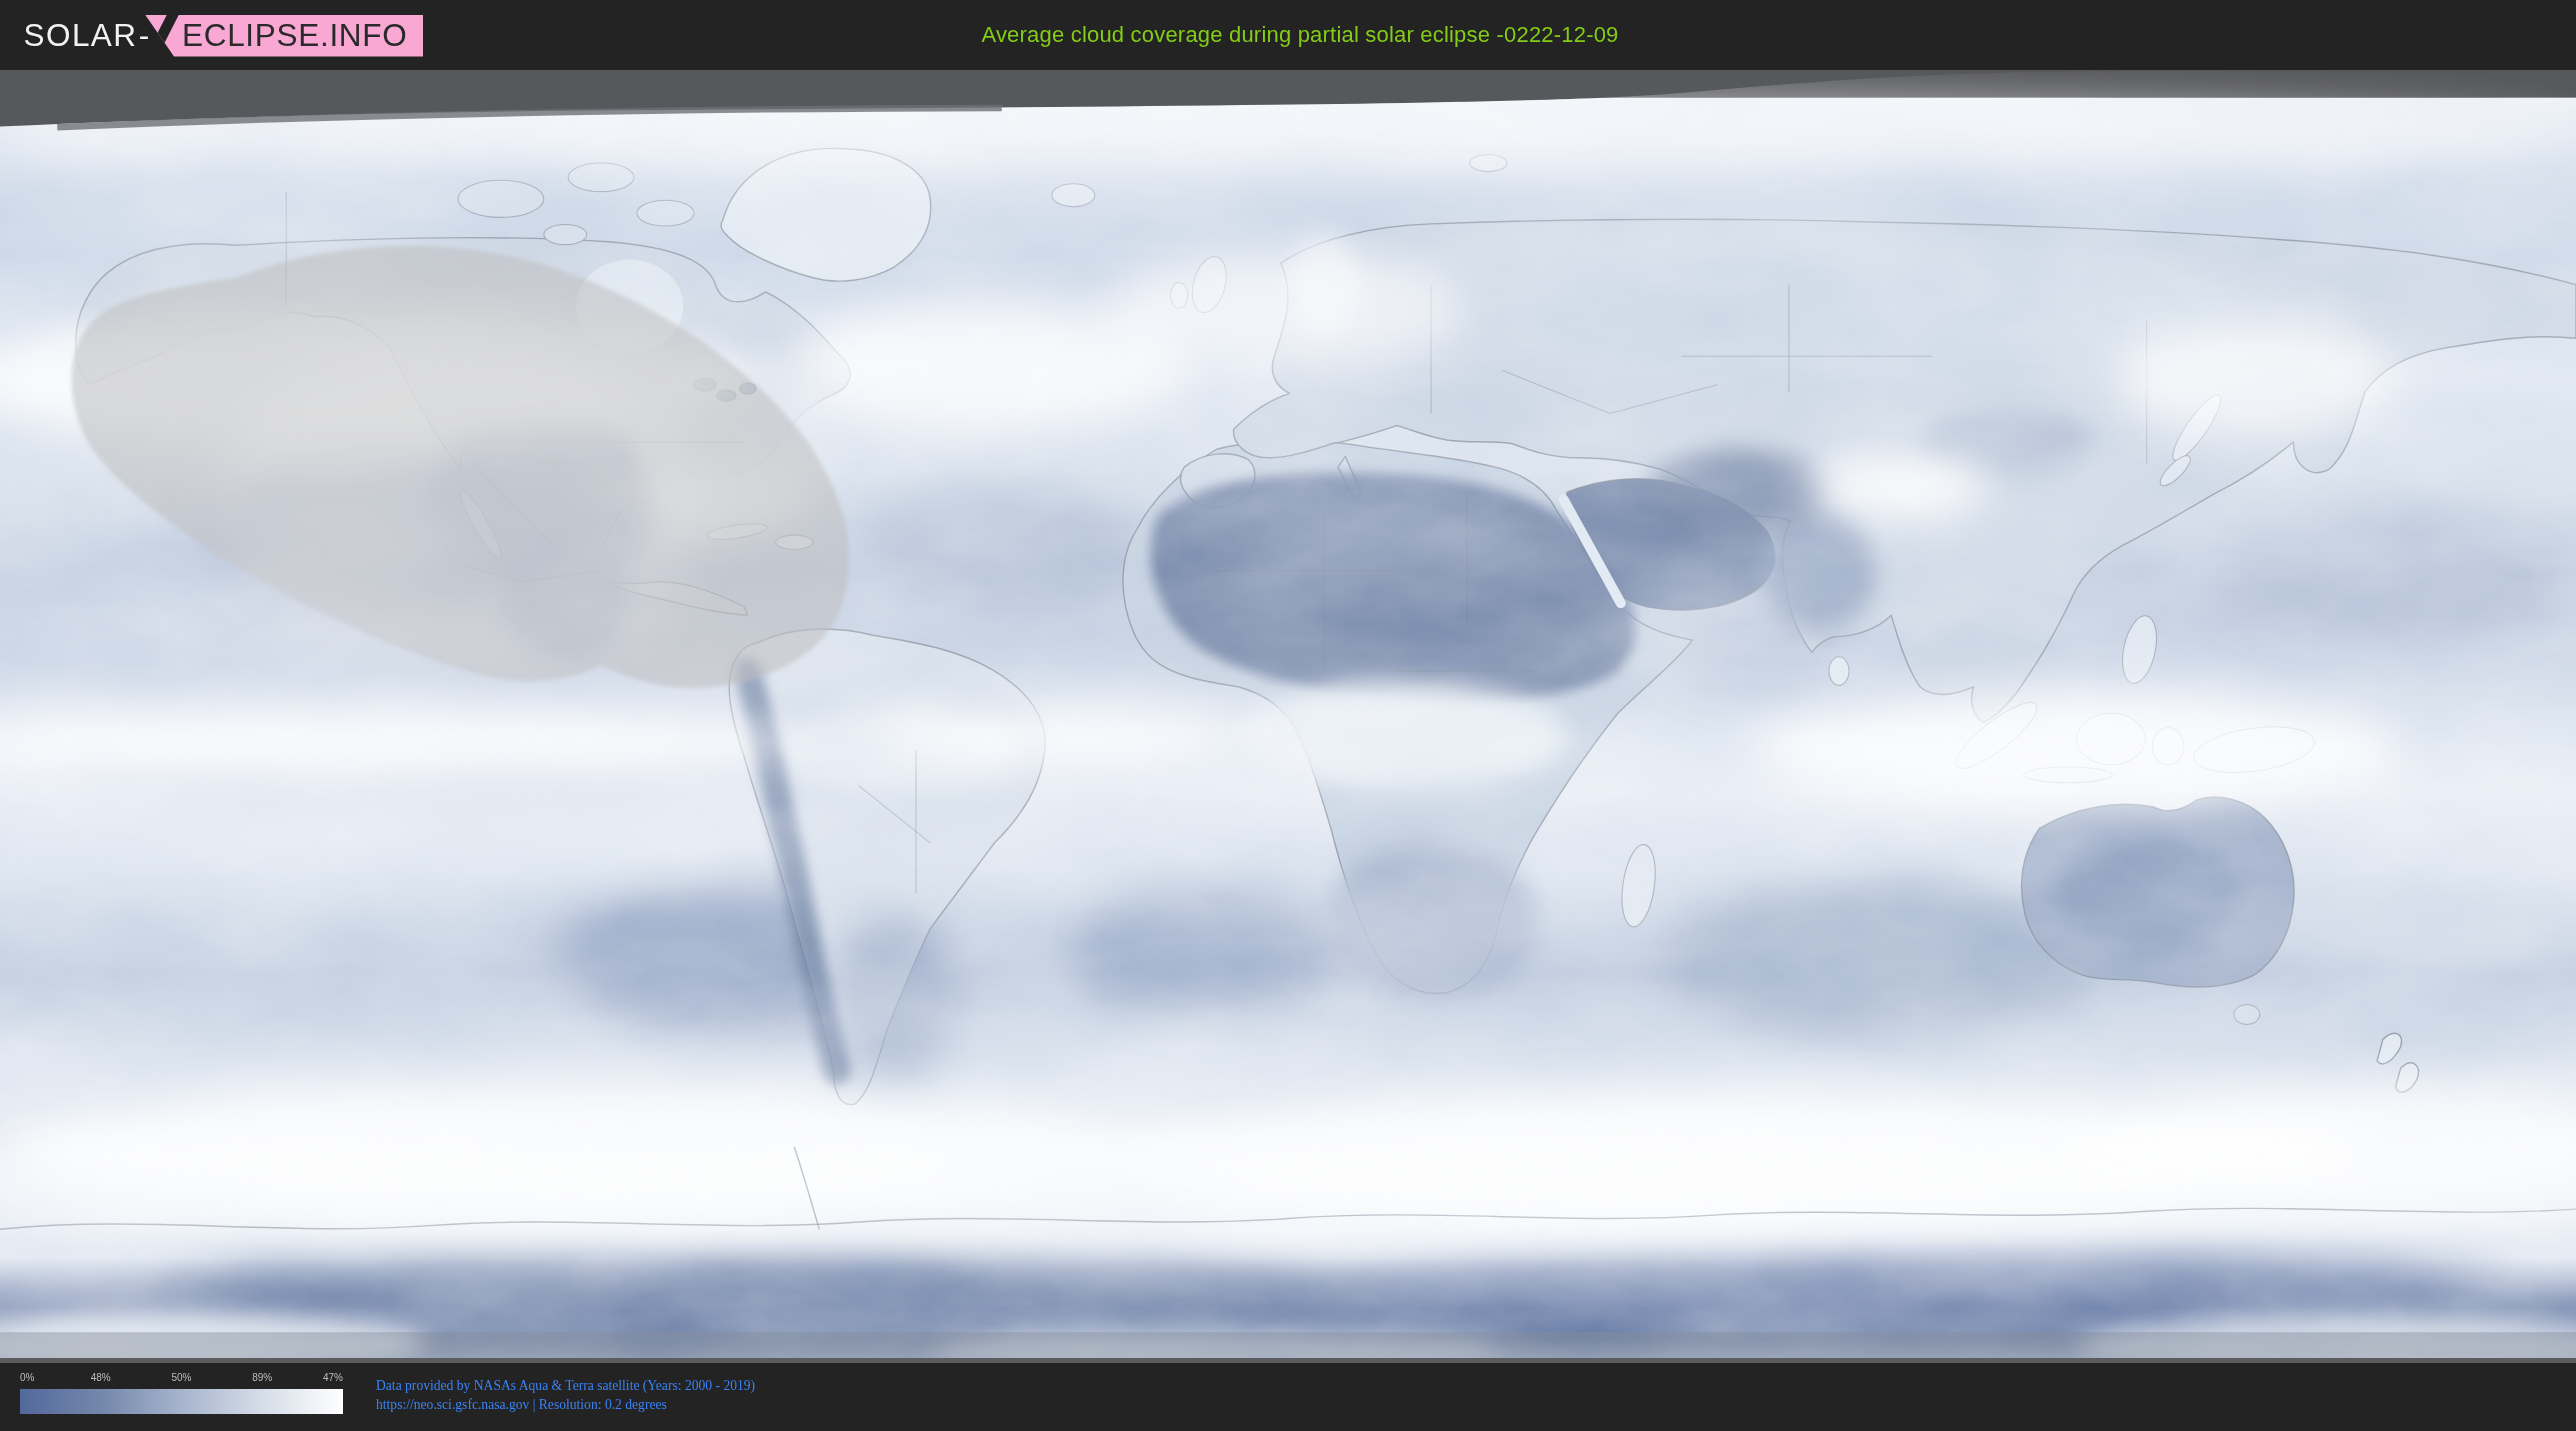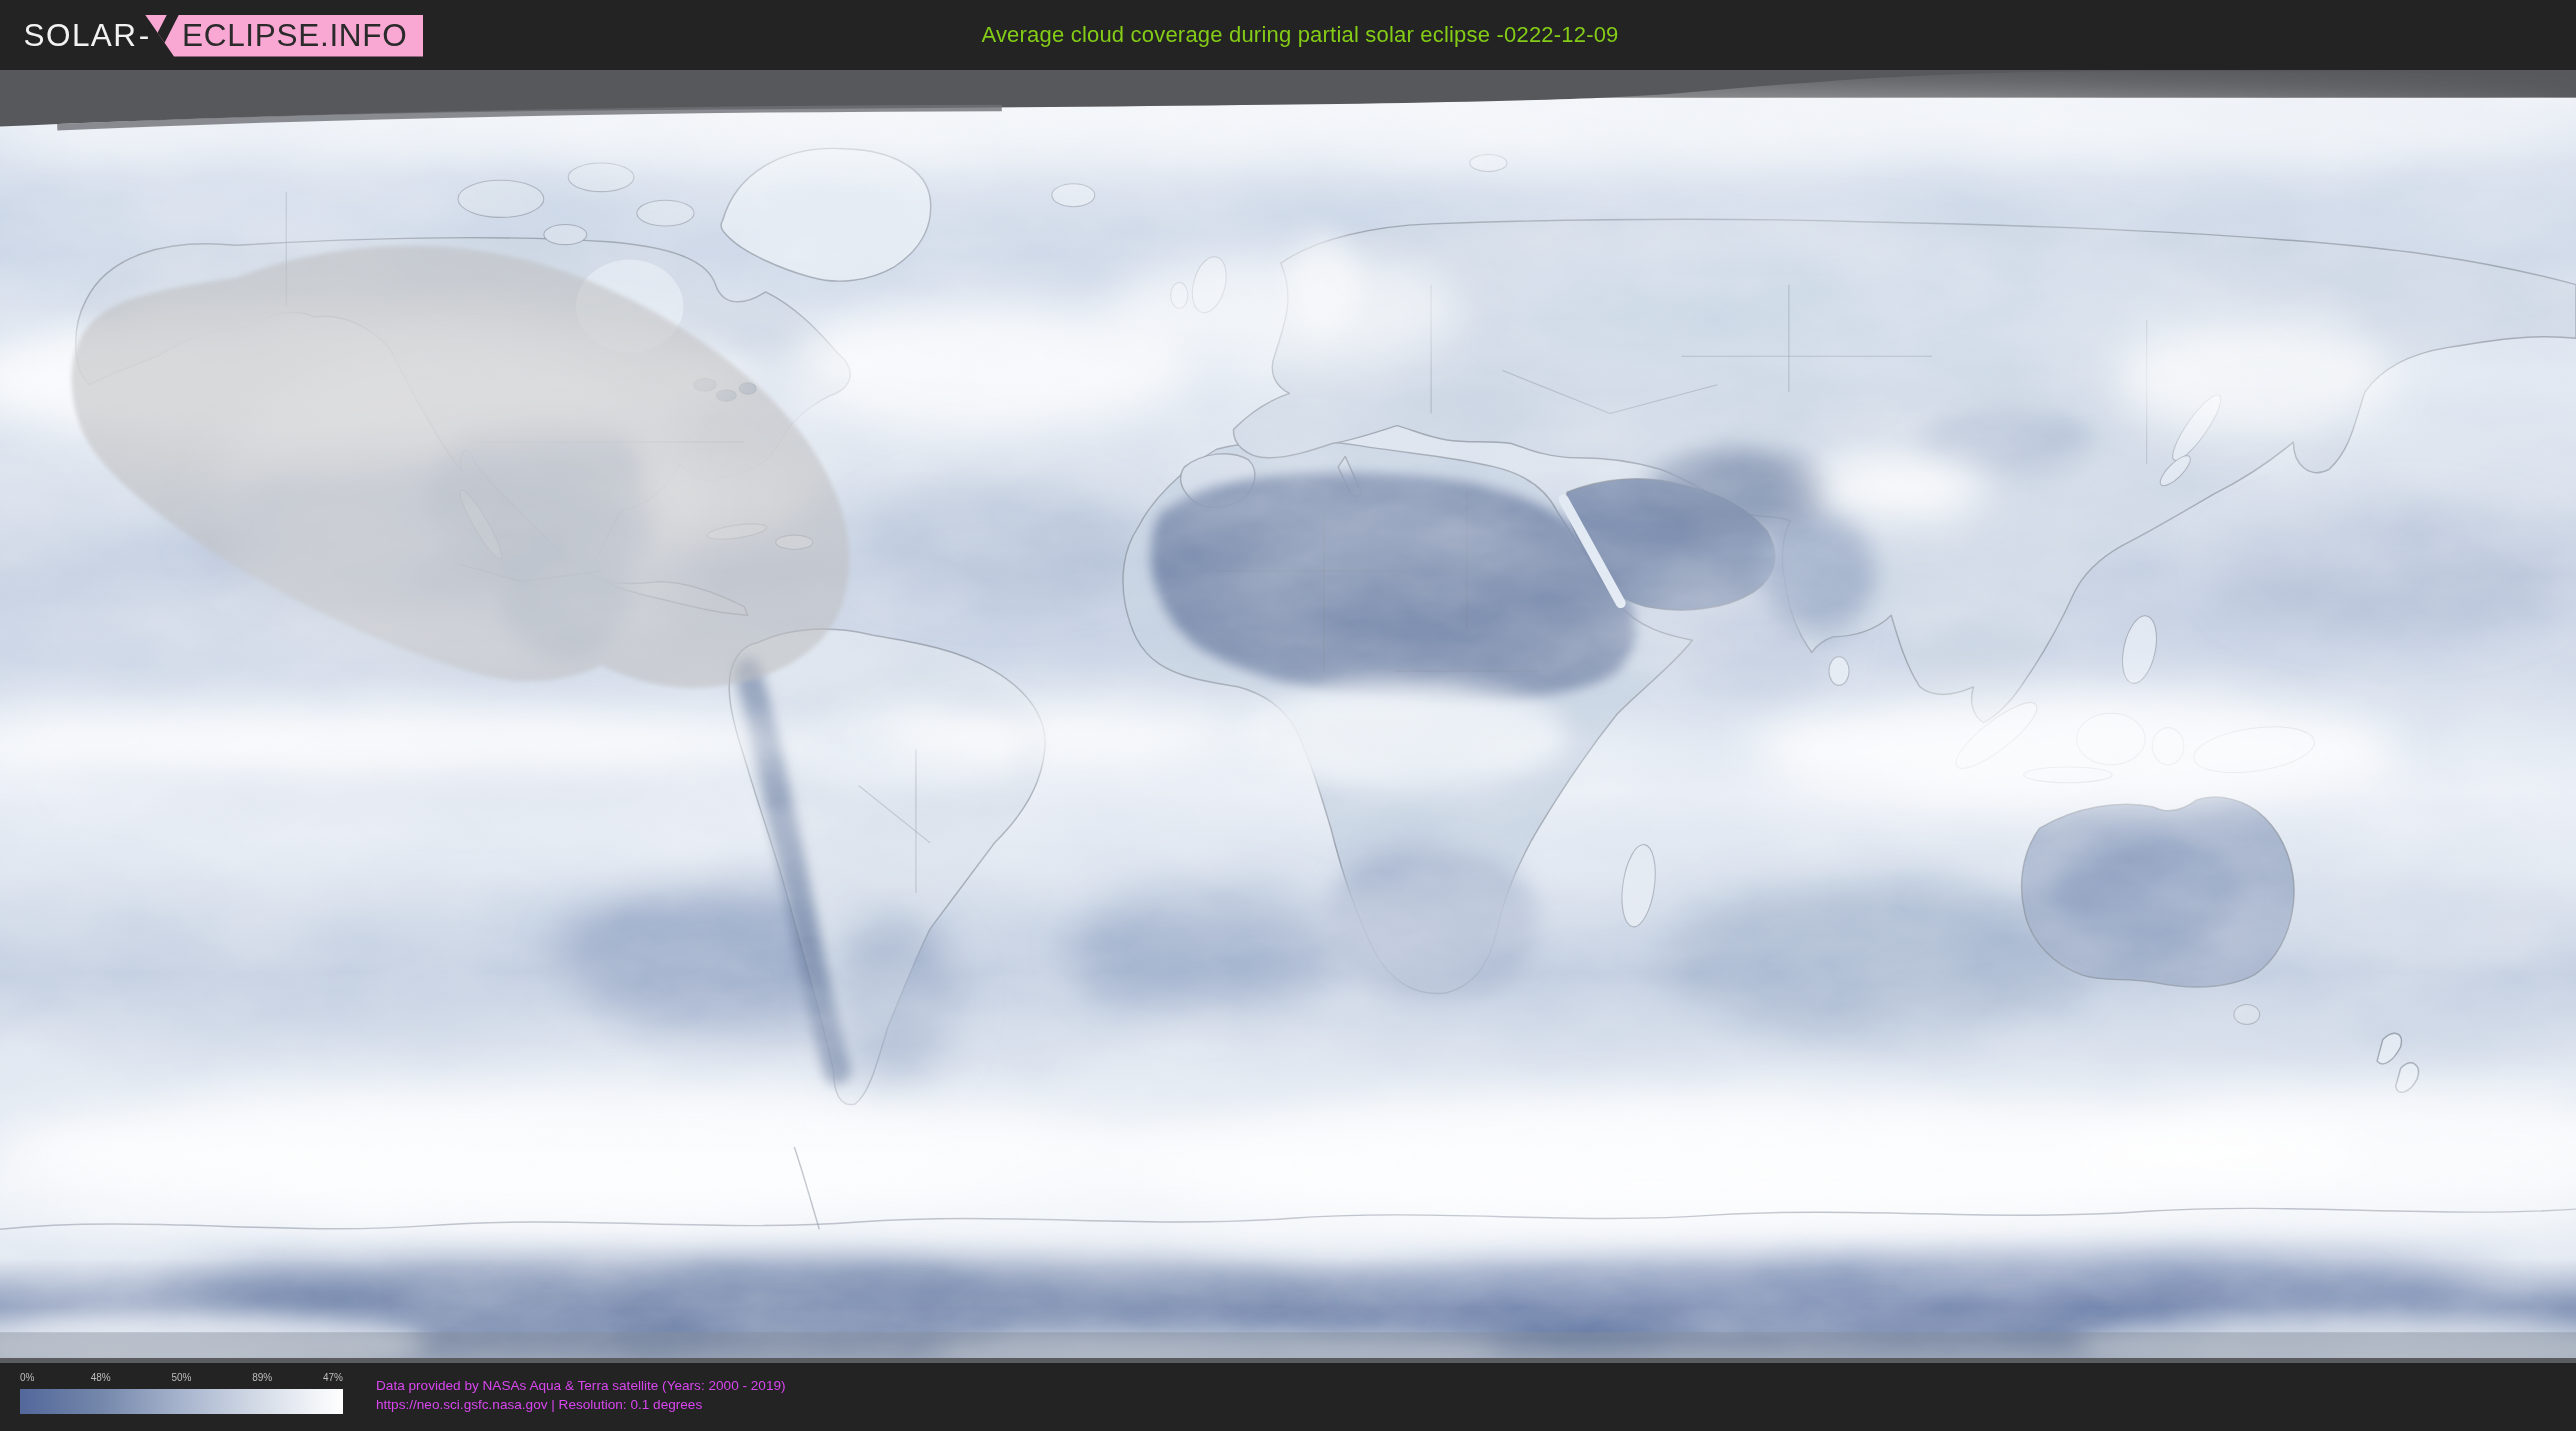--- a/index.html
+++ b/index.html
@@ -38,21 +38,21 @@
   .legend-labels span{position:absolute;top:0;white-space:nowrap;}
   .lg0{left:0;}
   .lg25{left:25%;transform:translateX(-50%);}
   .lg50{left:50%;transform:translateX(-50%);}
   .lg75{left:75%;transform:translateX(-50%);}
   .lg100{right:0;}
   .legend-bar{
     position:absolute;left:0;top:17px;width:323px;height:25px;
     background:linear-gradient(90deg,#53689b 0%,#7487ab 25%,#a7b4cd 50%,#d6dde8 75%,#ffffff 100%);
   }
-  .credits{position:absolute;left:376px;top:14.3px;color:#d946ef;font-size:13.6px;line-height:18.6px;}
+  .credits{position:absolute;left:376px;top:14.3px;color:#3b82f6;font-size:13.6px;line-height:18.6px;font-family:Liberation Serif, serif;}
 </style>
 </head>
 <body>
 
 <div class="header">
   <div class="logo">
     <span class="logo-solar">SOLAR</span>
       <span class="logo-sep">-</span>
     <div class="logo-box">
       <div class="wedge"></div>
@@ -260,16 +260,16 @@
       <span class="lg0">0%</span>
       <span class="lg25">48%</span>
       <span class="lg50">50%</span>
       <span class="lg75">89%</span>
       <span class="lg100">47%</span>
     </div>
     <div class="legend-bar"></div>
   </div>
   <div class="credits">
     <div>Data provided by NASAs Aqua &amp; Terra satellite (Years: 2000 - 2019)</div>
-    <div>https://neo.sci.gsfc.nasa.gov | Resolution: 0.1 degrees</div>
+    <div>https://neo.sci.gsfc.nasa.gov | Resolution: 0.2 degrees</div>
   </div>
 </div>
 
 
 </body></html>

